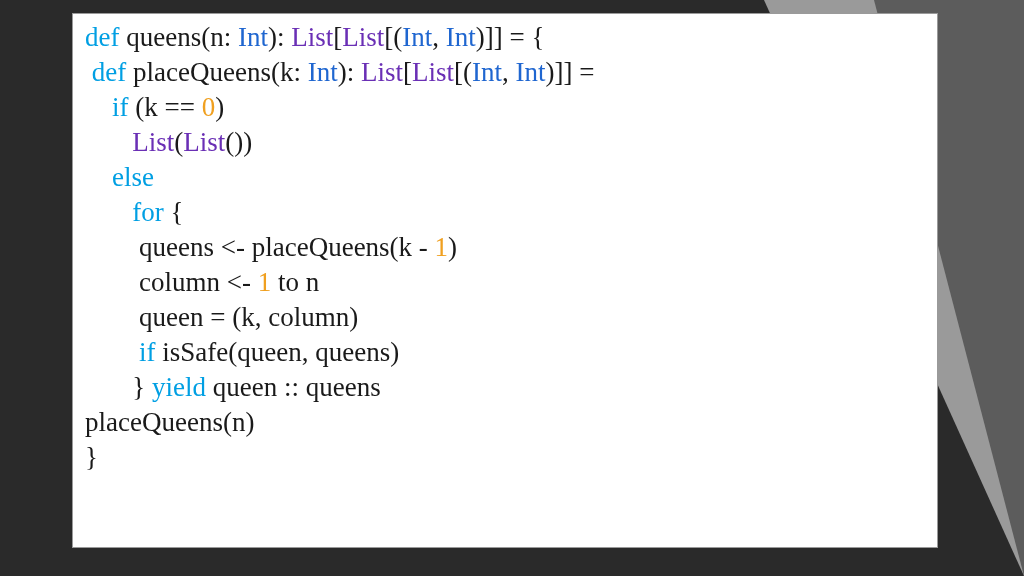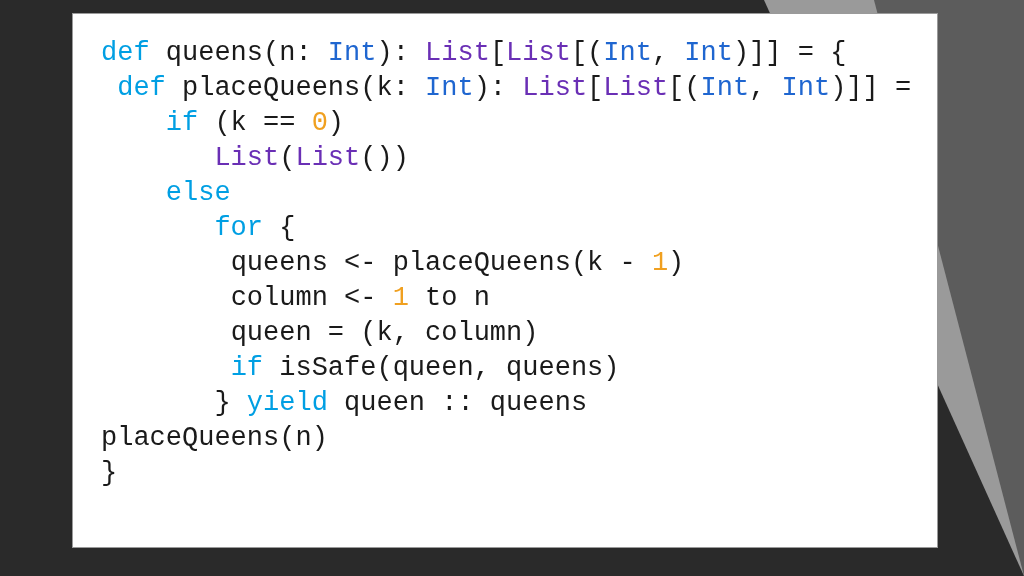--- a/index.html
+++ b/index.html
@@ -40,22 +40,22 @@
     left: 72px;
     top: 13px;
     width: 866px;
     height: 535px;
     background: #ffffff;
     border: 1px solid #9a9a9a;
     box-sizing: border-box;
     padding: 6px 12px 6px 12px;
   }
   pre.code {
-    margin: 16px;
-    font-family: Liberation Mono, monospace;
+    margin: 0;
+    font-family: Liberation Serif, serif;
     font-size: 27px;
     line-height: 35px;
     white-space: pre;
     color: #1a1a1a;
   }
   .kw   { color: #009fe3; }      
   .type { color: #1f66d0; }      
   .coll { color: #6a2fb5; }      
   .num  { color: #f0a020; }      
   .plain{ color: #1a1a1a; }

